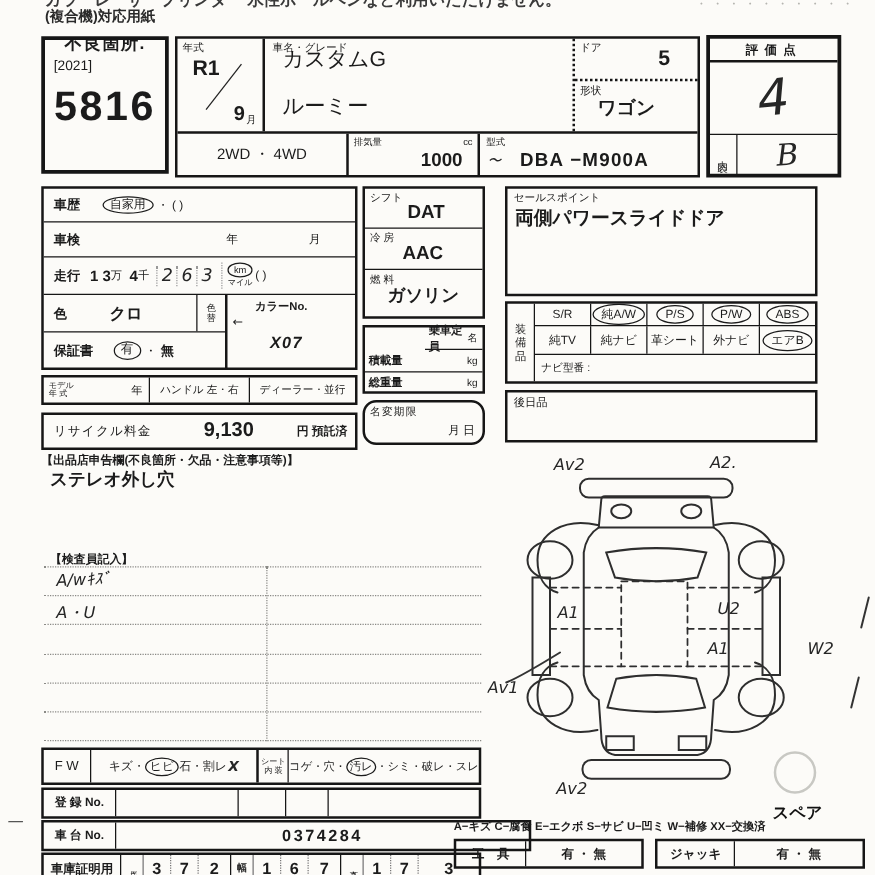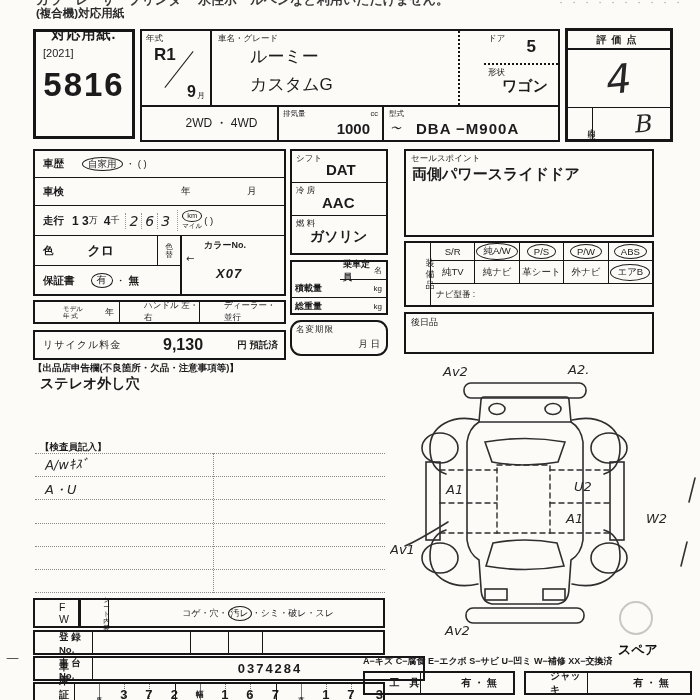--- a/index.html
+++ b/index.html
@@ -6,60 +6,60 @@
   #sheet{position:relative;width:700px;height:700px;background:#fcfbf8;overflow:hidden;
     font-family:"Liberation Sans",sans-serif;color:#1b1b1b;}
   .abs{position:absolute;box-sizing:border-box;}
   .box{position:absolute;box-sizing:border-box;border:2px solid #161616;background:transparent;}
   .thick{border-width:3.5px;}
   .lbl{font-size:8.5px;color:#1b1b1b;}
   .b{font-weight:bold;}
   .hw{font-family:"DejaVu Sans",sans-serif;font-style:italic;color:#262626;}
   .circle{display:inline-block;border:1.5px solid #1b1b1b;border-radius:50%;padding:0 5px;line-height:1.25;}
   .row{display:flex;box-sizing:border-box;}
-  .cell{box-sizing:border-box;position:relative;padding-left:24px;}
+  .cell{box-sizing:border-box;position:relative;}
   .vline{border-left:1.5px solid #161616;}
   .hline{border-top:1.5px solid #161616;}
   .dotline{border-top:1px dotted #8a8a86;}
   .eq-cell{flex:1;border-left:1px solid #161616;display:flex;align-items:center;justify-content:center;font-size:9.5px;}
   .eq-cell span{white-space:nowrap;}
   .circled{border:1.6px solid #1b1b1b;border-radius:50%;padding:1px 6px;}
   .dig{display:flex;align-items:center;justify-content:center;font-weight:bold;font-size:13px;}
   svg text{font-family:"DejaVu Sans",sans-serif;}
 </style>
 </head>
 <body>
 
 <div id="sheet">
 
   <div class="abs" style="left:36px;top:-9px;font-size:13px;color:#3a3a3a;font-weight:bold;white-space:nowrap;">カラーレーザープリンター 水性ボールペンなど利用いただけません。</div>
   <div class="abs" style="left:36px;top:6px;font-size:11.5px;color:#2a2a2a;font-weight:bold;">(複合機)対応用紙</div>
   <div class="abs" style="right:14px;top:-4px;font-size:10px;color:#b5b5b0;letter-spacing:3px;">・・・・・・・・・・</div>
 
   <div class="box thick" style="left:33px;top:29px;width:102px;height:110px;">
     <div style="height:13px;overflow:hidden;text-align:center;">
-      <span style="display:block;margin-top:-6px;font-size:14px;font-weight:bold;letter-spacing:1px;">対応用紙.</span>
+      <span style="display:block;margin-top:-6px;font-size:14px;font-weight:bold;letter-spacing:1px;">不良箇所.</span>
     </div>
     <div style="font-size:11px;margin:2px 0 0 7px;">[2021]</div>
     <div style="font-size:33px;font-weight:bold;text-align:center;letter-spacing:2px;margin-top:7px;">5816</div>
   </div>
 
   <div class="box" style="left:140px;top:29px;width:420px;height:113px;border-width:2.5px;">
     <div class="row" style="height:74px;">
       <div class="cell" style="width:70px;border-right:2px solid #161616;">
         <span class="lbl" style="position:absolute;left:4px;top:2px;">年式</span>
         <span class="b" style="position:absolute;left:12px;top:14px;font-size:17px;">R1</span>
         <div class="abs" style="left:14px;top:38px;width:46px;border-top:1.5px solid #222;transform:rotate(-52deg);"></div>
         <span class="b" style="position:absolute;right:14px;bottom:4px;font-size:16px;">9</span>
         <span style="position:absolute;right:5px;bottom:4px;font-size:8px;">月</span>
       </div>
       <div class="cell" style="flex:1;">
         <span class="lbl" style="position:absolute;left:6px;top:2px;">車名・グレード</span>
+        <div style="margin:5px 0 0 14px;font-size:17px;">カスタムG</div>
         <div style="margin:14px 0 0 14px;font-size:17px;">ルーミー</div>
-        <div style="margin:5px 0 0 14px;font-size:17px;">カスタムG</div>
       </div>
       <div class="cell" style="width:100px;border-left:2px dotted #161616;">
         <div class="cell" style="height:34px;border-bottom:2px dotted #161616;">
           <span class="lbl" style="position:absolute;left:4px;top:2px;">ドア</span>
           <span class="b" style="position:absolute;right:22px;top:6px;font-size:17px;">5</span>
         </div>
         <div class="cell" style="height:38px;">
           <span class="lbl" style="position:absolute;left:4px;top:2px;">形状</span>
           <span class="b" style="position:absolute;left:18px;top:12px;font-size:15px;">ワゴン</span>
         </div>
@@ -274,20 +274,26 @@
     <div class="abs dotline" style="left:0;top:116px;width:100%;"></div>
     <div class="abs dotline" style="left:0;top:139px;width:100%;"></div>
     <div class="abs" style="left:178px;top:0;height:140px;border-left:1px dotted #8a8a86;"></div>
     <span class="hw" style="position:absolute;left:10px;top:4px;font-size:13px;transform:rotate(-2deg);">A/wｷｽﾞ</span>
     <span class="hw" style="position:absolute;left:10px;top:28px;font-size:13px;">A・U</span>
   </div>
 
   <div class="box" style="left:33px;top:598px;width:352px;height:30px;">
     <div class="row" style="height:100%;align-items:center;">
       <div class="cell" style="width:44px;height:100%;display:flex;align-items:center;justify-content:center;font-size:10.5px;border-right:1px solid #161616;">F W</div>
+      <div class="cell" style="width:155px;height:100%;display:flex;align-items:center;justify-content:center;font-size:9.5px;white-space:nowrap;">
+        <span>キズ・</span>
+          <span class="circled" style="padding:0 3px;">ヒビ</span>
+          <span>石・割レ</span>
+          <span class="hw b" style="font-size:11px;margin-left:1px;">X</span>
+      </div>
       <div class="cell" style="width:30px;height:100%;border-left:2px solid #161616;border-right:1px solid #161616;display:flex;flex-direction:column;align-items:center;justify-content:center;">
         <span style="font-size:6.5px;line-height:7px;">シート</span>
         <span style="font-size:6.5px;line-height:7px;">内 装</span>
       </div>
       <div class="cell" style="flex:1;height:100%;display:flex;align-items:center;justify-content:center;font-size:9px;white-space:nowrap;">
         <span>コゲ・穴・</span>
           <span class="circled" style="padding:0 2px;">汚レ</span>
           <span>・シミ・破レ・スレ</span>
       </div>
     </div>

